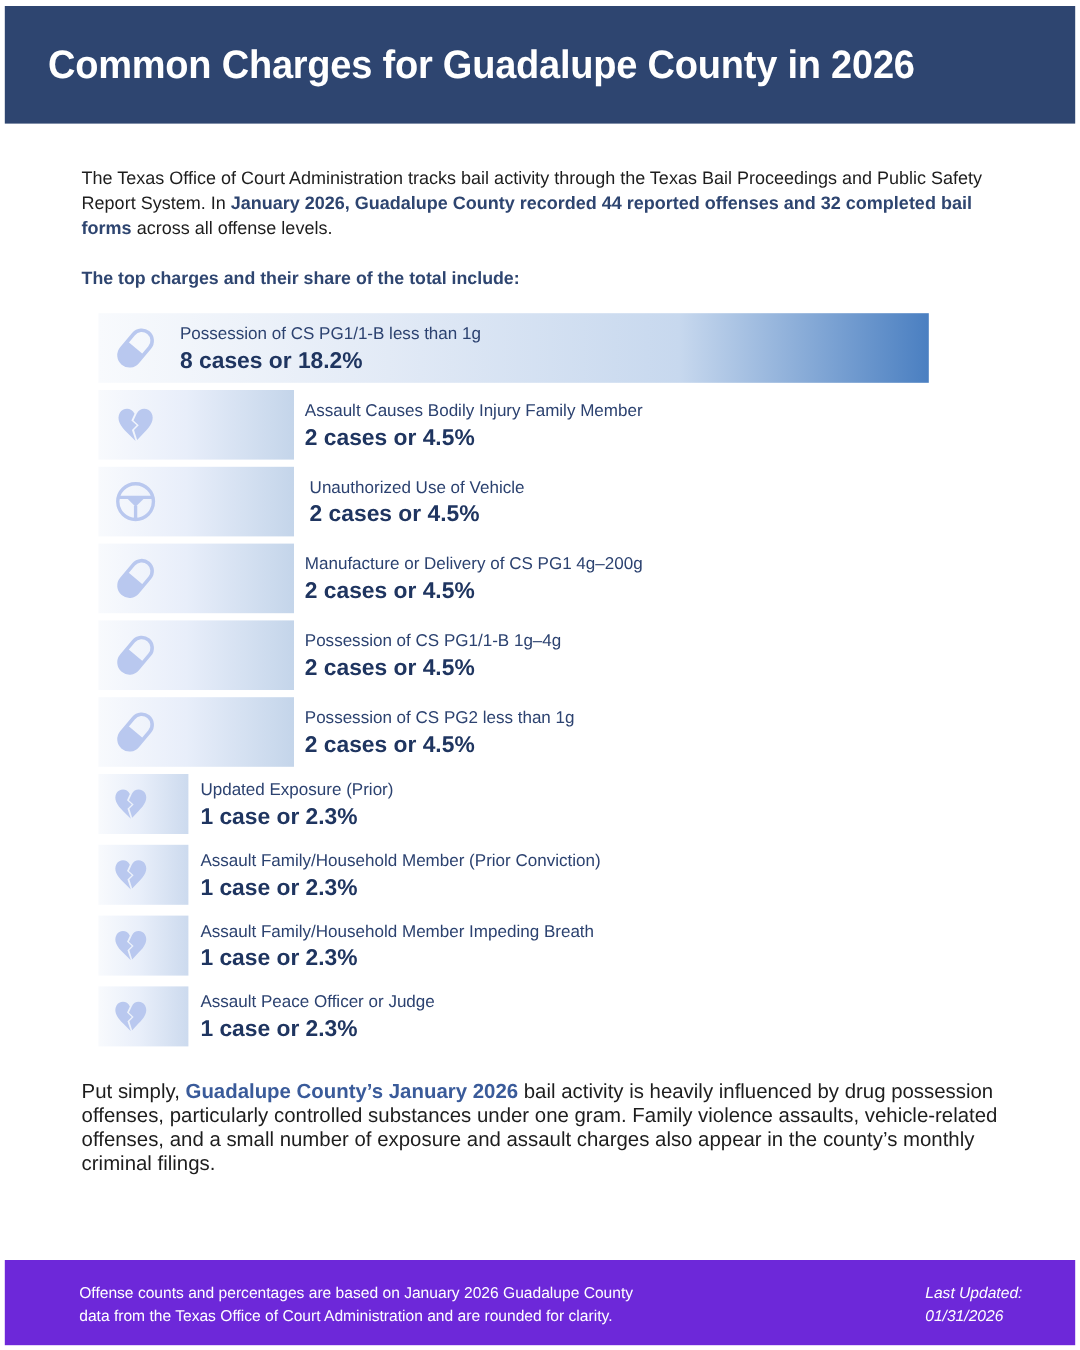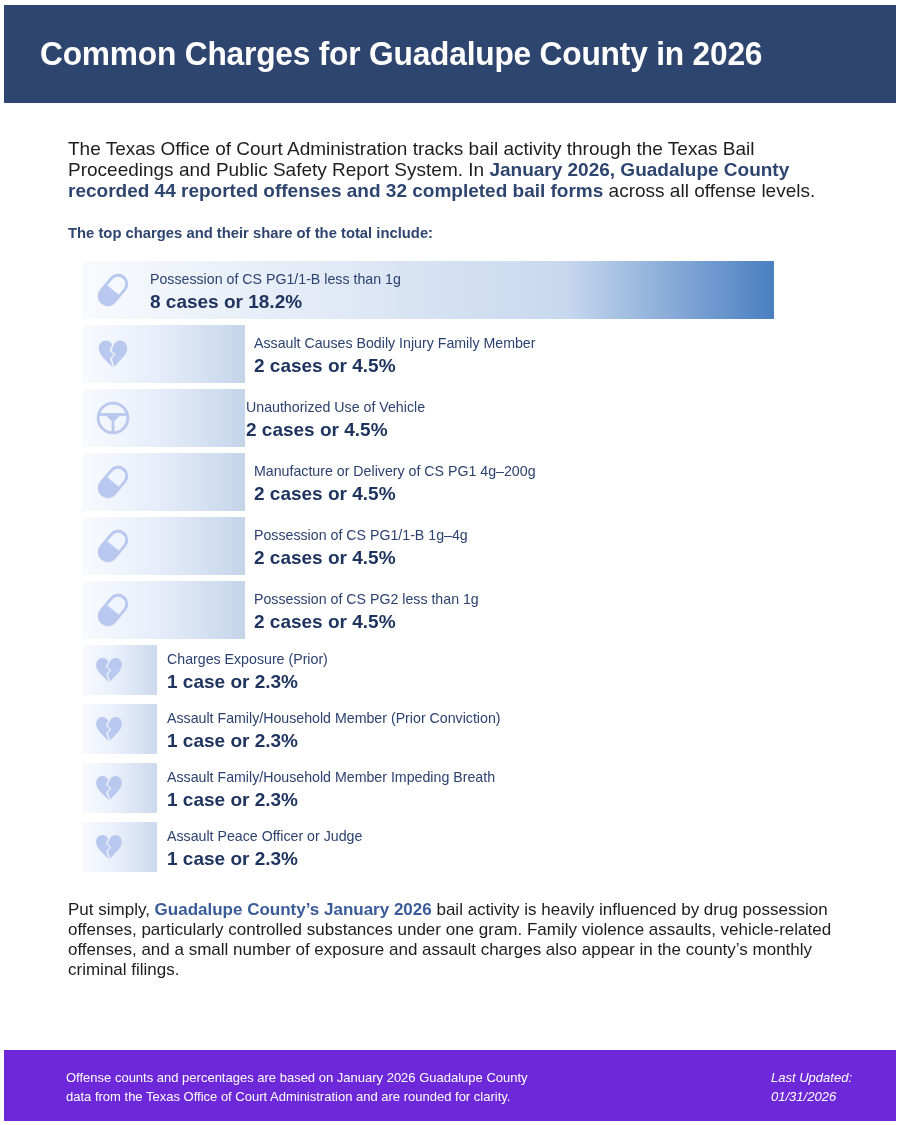--- a/index.html
+++ b/index.html
@@ -48,21 +48,21 @@
 
   
   .content {
     position: absolute;
     left: 0;
     top: 103px;
     width: 900px;
   }
   .intro {
     margin: 35px 62px 0 68px;
-    font-size: 19px;
+    font-size: 15px;
     line-height: 21px;
     color: #1d1d1d;
     font-family: "Liberation Sans", sans-serif;
   }
   .intro b {
     color: #2e4570;
     font-weight: bold;
   }
   .sub-head {
     margin: 24px 68px 0 68px;
@@ -218,21 +218,21 @@
         </div>
         <div class="bar-row">
           <div class="bar short" style="width: 163px;">
             <span class="row-icon"><svg viewBox="0 0 48 48" width="100%" height="100%">
                 <circle cx="24" cy="24" r="17" fill="none" stroke="#b9c8ef" stroke-width="3.2"></circle>
                 <path d="M8 20 H40" stroke="#b9c8ef" stroke-width="3.2" fill="none"></path>
                 <path d="M16 21 L32 21 L24 29 Z" fill="#b9c8ef"></path>
                 <path d="M24 28 V40" stroke="#b9c8ef" stroke-width="3.2"></path>
               </svg></span>
           </div>
-          <div class="row-label" style="left: 164px;">
+          <div class="row-label" style="left: 176px;">
             <span class="row-title">Unauthorized Use of Vehicle</span>
             <span class="row-stat">2 cases or 4.5%</span>
           </div>
         </div>
         <div class="bar-row">
           <div class="bar short" style="width: 163px;">
             <span class="row-icon"><svg viewBox="0 0 48 48" width="100%" height="100%">
                 <g transform="rotate(40 24 24)">
                   <rect x="14" y="5" width="20" height="38" rx="10" fill="none" stroke="#b9c8ef" stroke-width="3.4"></rect>
                   <path d="M14 24 h20 v9 a10 10 0 0 1 -10 10 a10 10 0 0 1 -10 -10 z" fill="#b9c8ef"></path>
@@ -273,21 +273,21 @@
           </div>
         </div>
         <div class="bar-row small">
           <div class="bar tiny" style="width: 75px;">
             <span class="row-icon"><svg viewBox="0 0 48 48" width="100%" height="100%">
                 <path d="M23 13.5 C20 7 12 7.5 9 12.5 C5.5 18.5 9.5 25.5 16 31.5 L24 39.5 L20.5 29 L25 24.5 L20 20 Z" fill="#b9c8ef"></path>
                 <path d="M25 13.5 C28 7 36 7.5 39 12.5 C42.5 18.5 38.5 25.5 32 31.5 L25.5 38.5 L22.5 29 L27 24.5 L22 20 Z" fill="#b9c8ef"></path>
               </svg></span>
           </div>
           <div class="row-label" style="left: 85px;">
-            <span class="row-title">Charges Exposure (Prior)</span>
+            <span class="row-title">Updated Exposure (Prior)</span>
             <span class="row-stat">1 case or 2.3%</span>
           </div>
         </div>
         <div class="bar-row small">
           <div class="bar tiny" style="width: 75px;">
             <span class="row-icon"><svg viewBox="0 0 48 48" width="100%" height="100%">
                 <path d="M23 13.5 C20 7 12 7.5 9 12.5 C5.5 18.5 9.5 25.5 16 31.5 L24 39.5 L20.5 29 L25 24.5 L20 20 Z" fill="#b9c8ef"></path>
                 <path d="M25 13.5 C28 7 36 7.5 39 12.5 C42.5 18.5 38.5 25.5 32 31.5 L25.5 38.5 L22.5 29 L27 24.5 L22 20 Z" fill="#b9c8ef"></path>
               </svg></span>
           </div>

